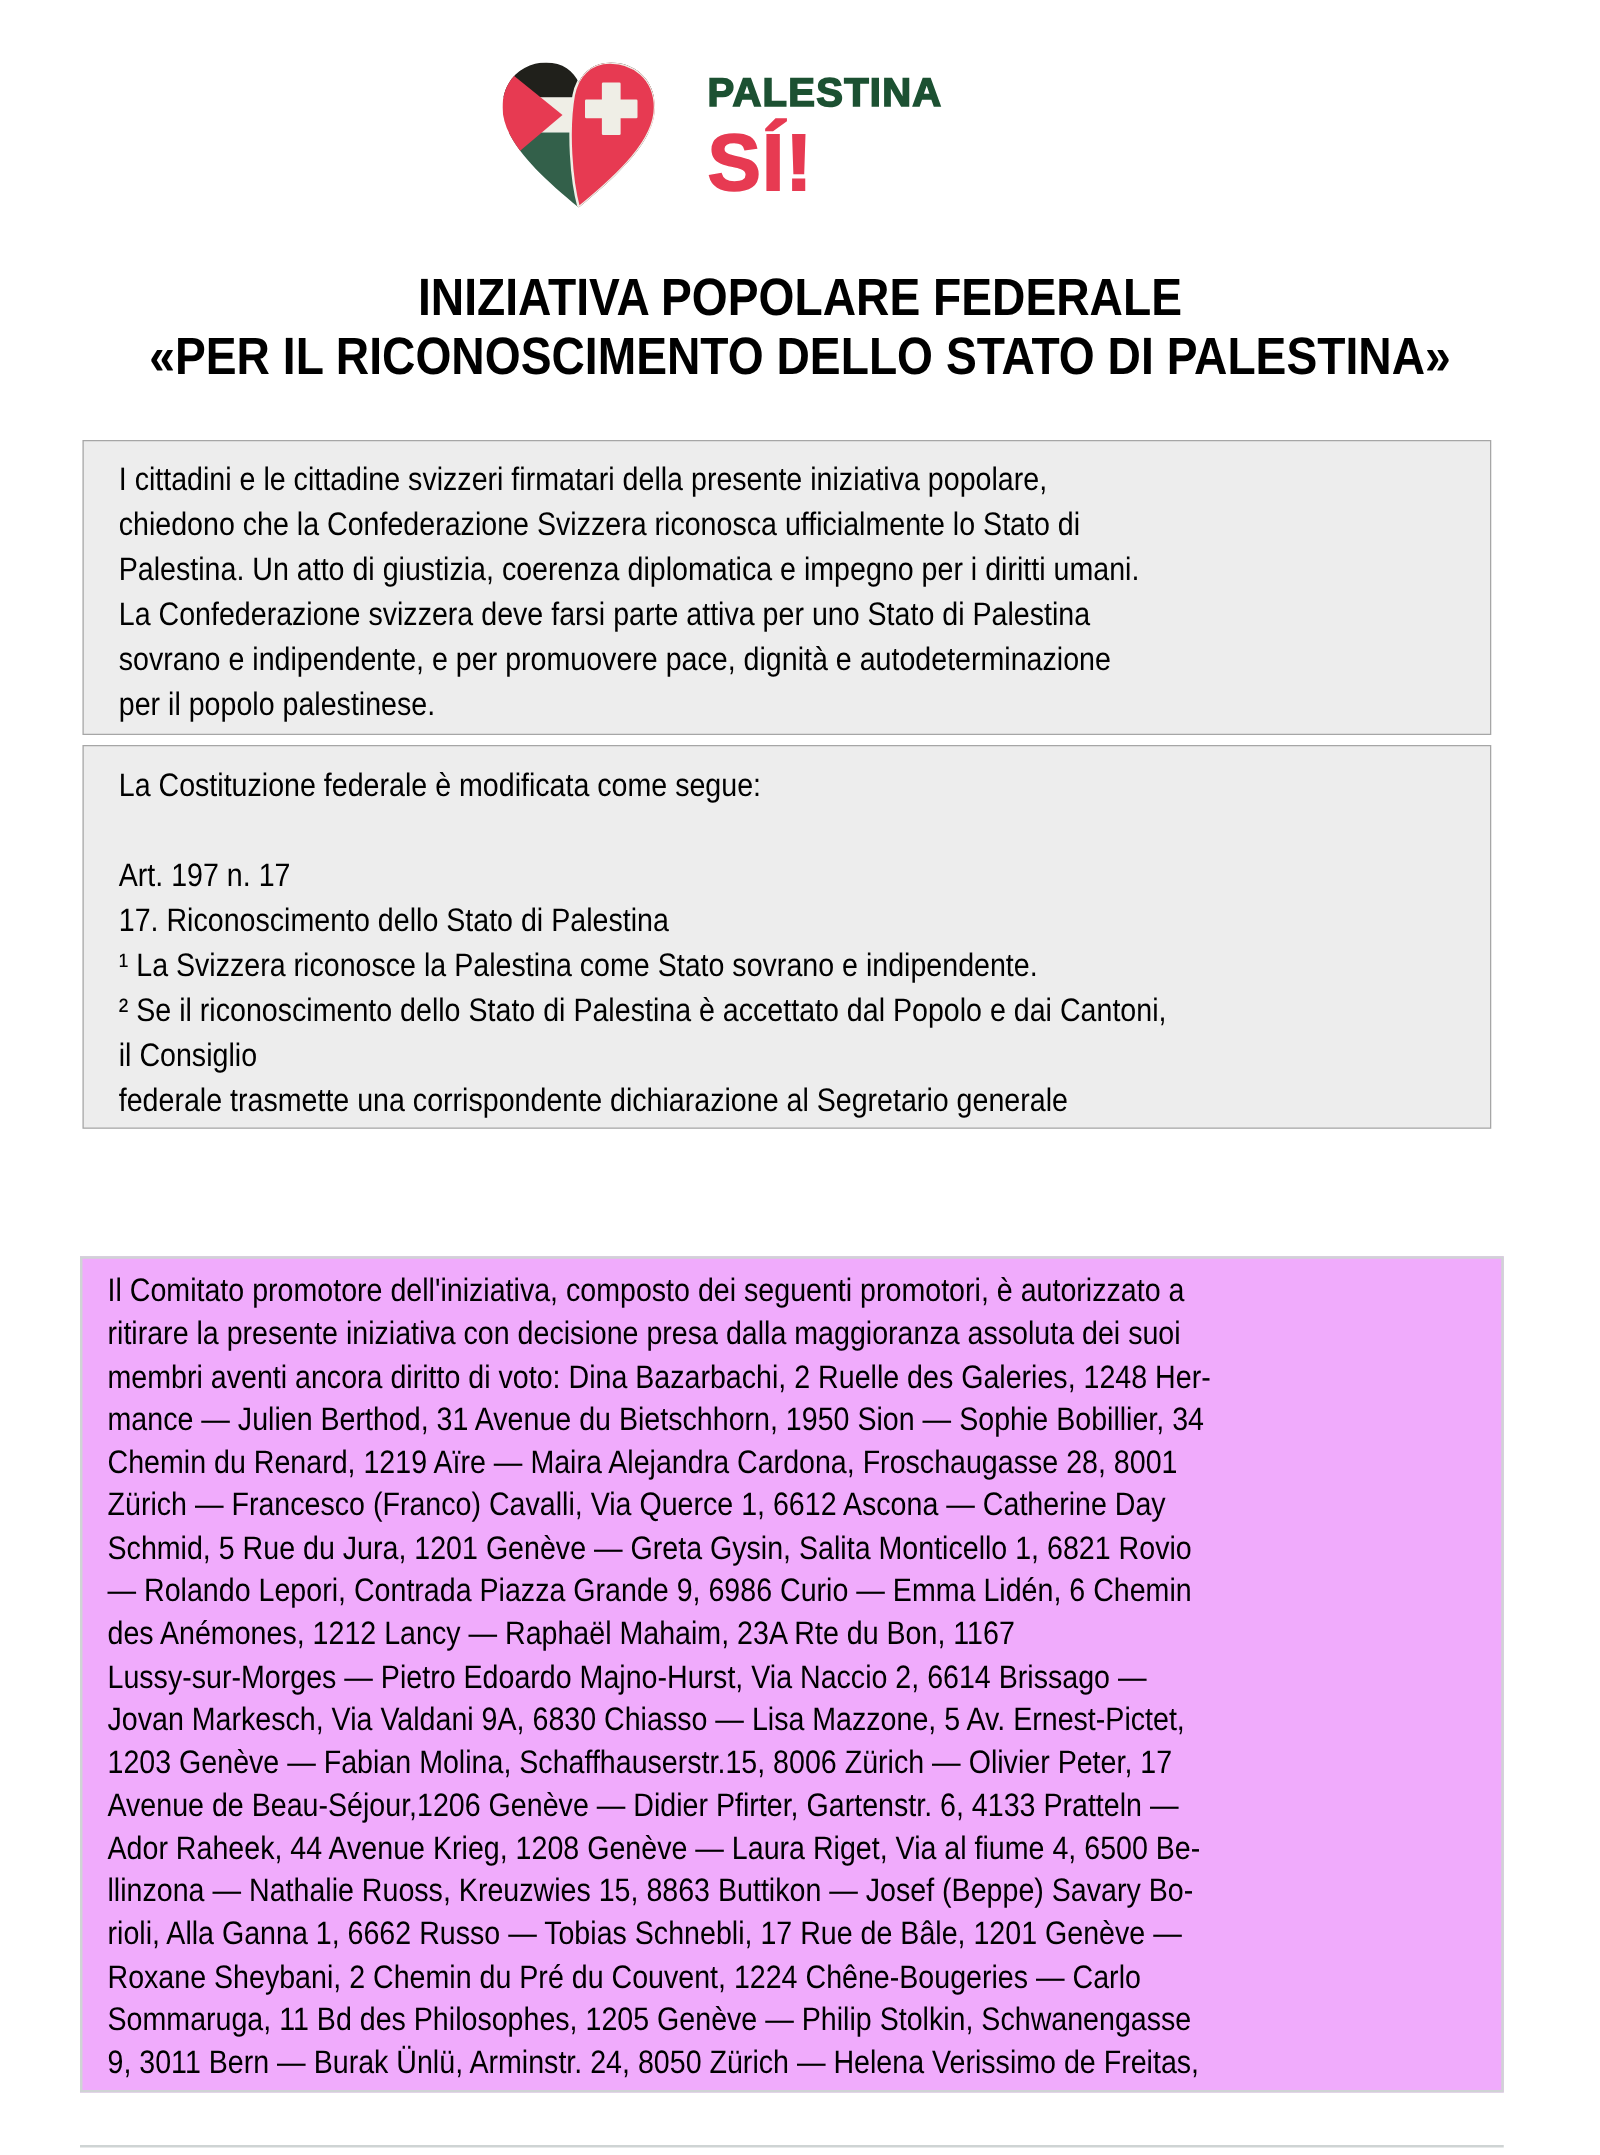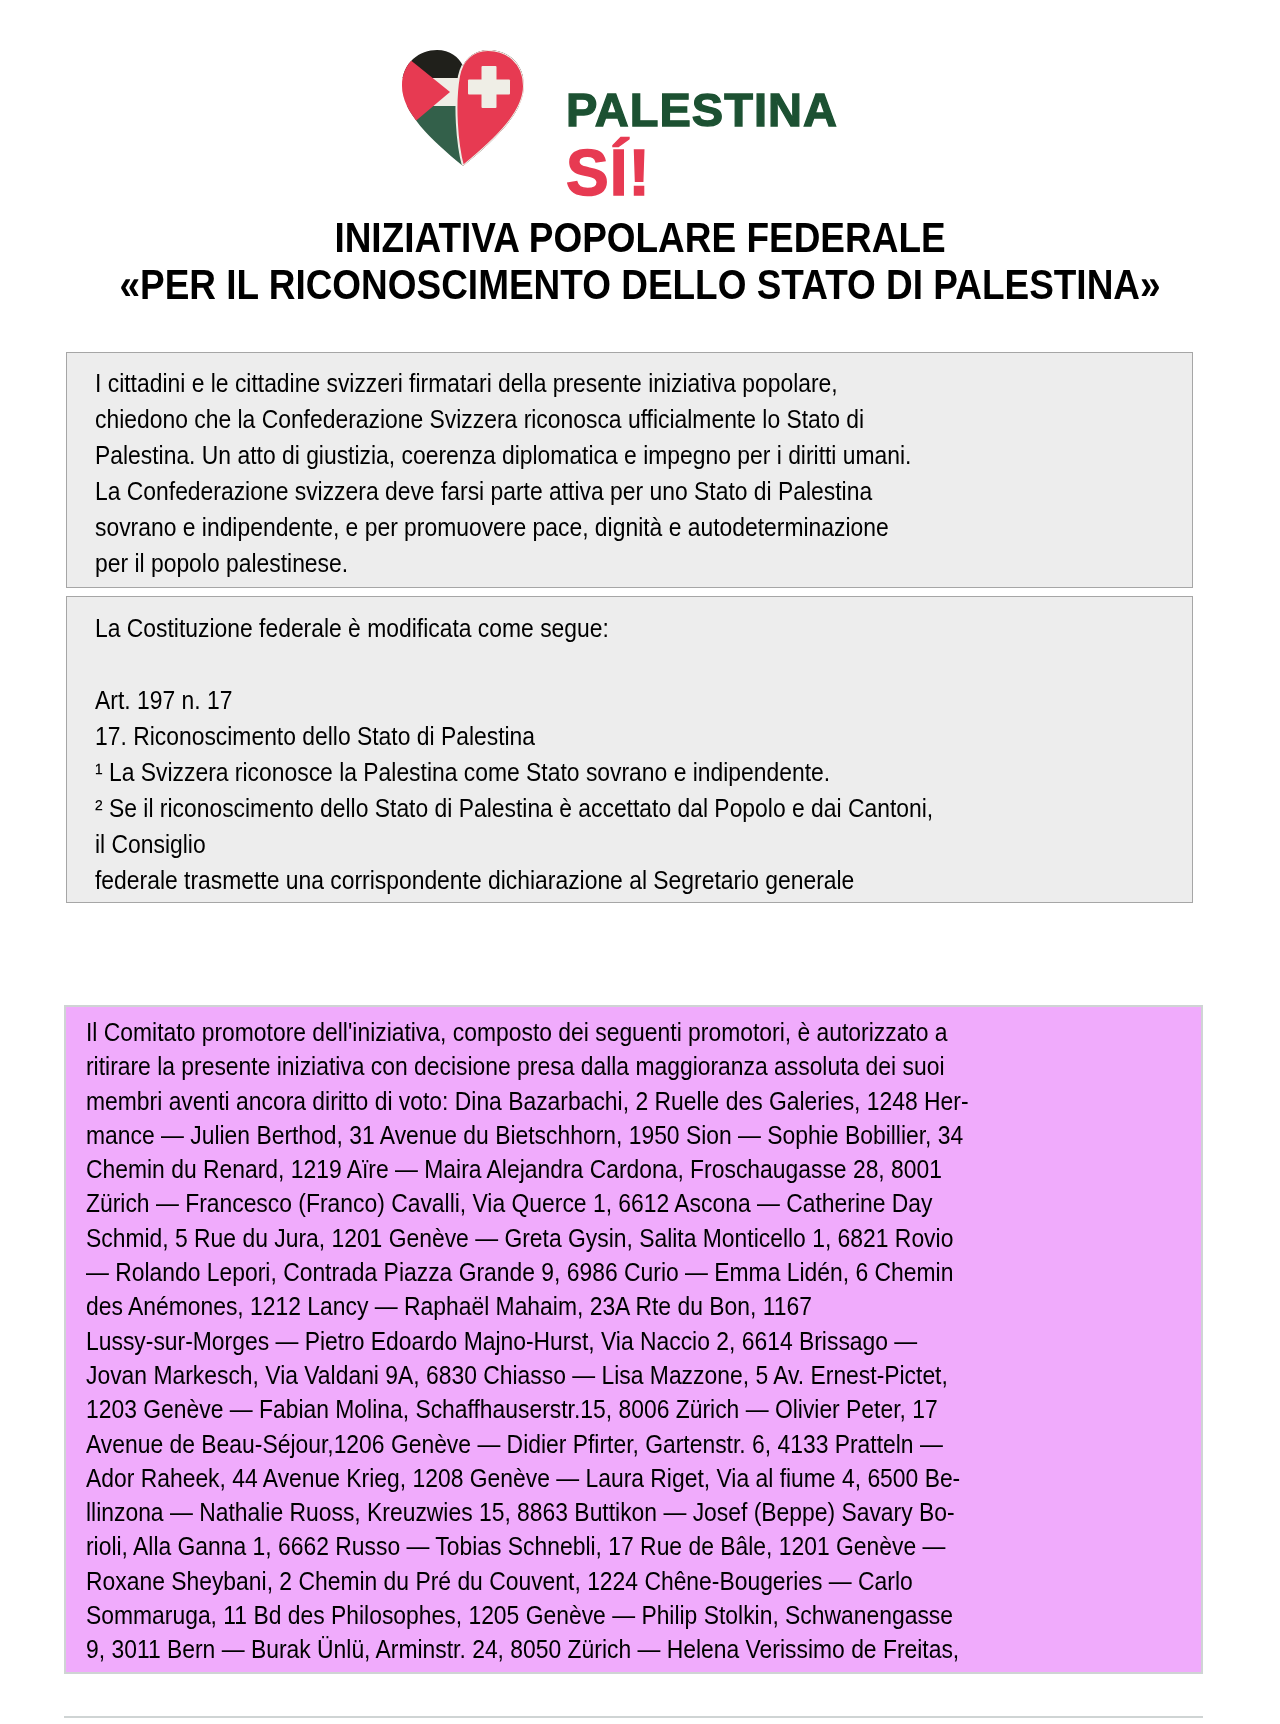--- a/index.html
+++ b/index.html
@@ -29,25 +29,24 @@
     width: 130px;
     height: 128px;
     flex: 0 0 auto;
   }
   .logo-words {
     margin-left: 38px;
     margin-top: 14px;
     line-height: 1;
   }
   .logo-word-top {
-    font-size: 47px;
+    font-size: 32px;
     font-weight: 700;
     letter-spacing: 1px;
     color: var(--brand-green);
-    margin-top: 28px;
     -webkit-text-stroke: 1.3px var(--brand-green);
   }
   .logo-word-bottom {
     margin-top: 8px;
     font-size: 64px;
     font-weight: 700;
     letter-spacing: 1px;
     color: var(--brand-red);
     -webkit-text-stroke: 1.5px var(--brand-red);
   }

